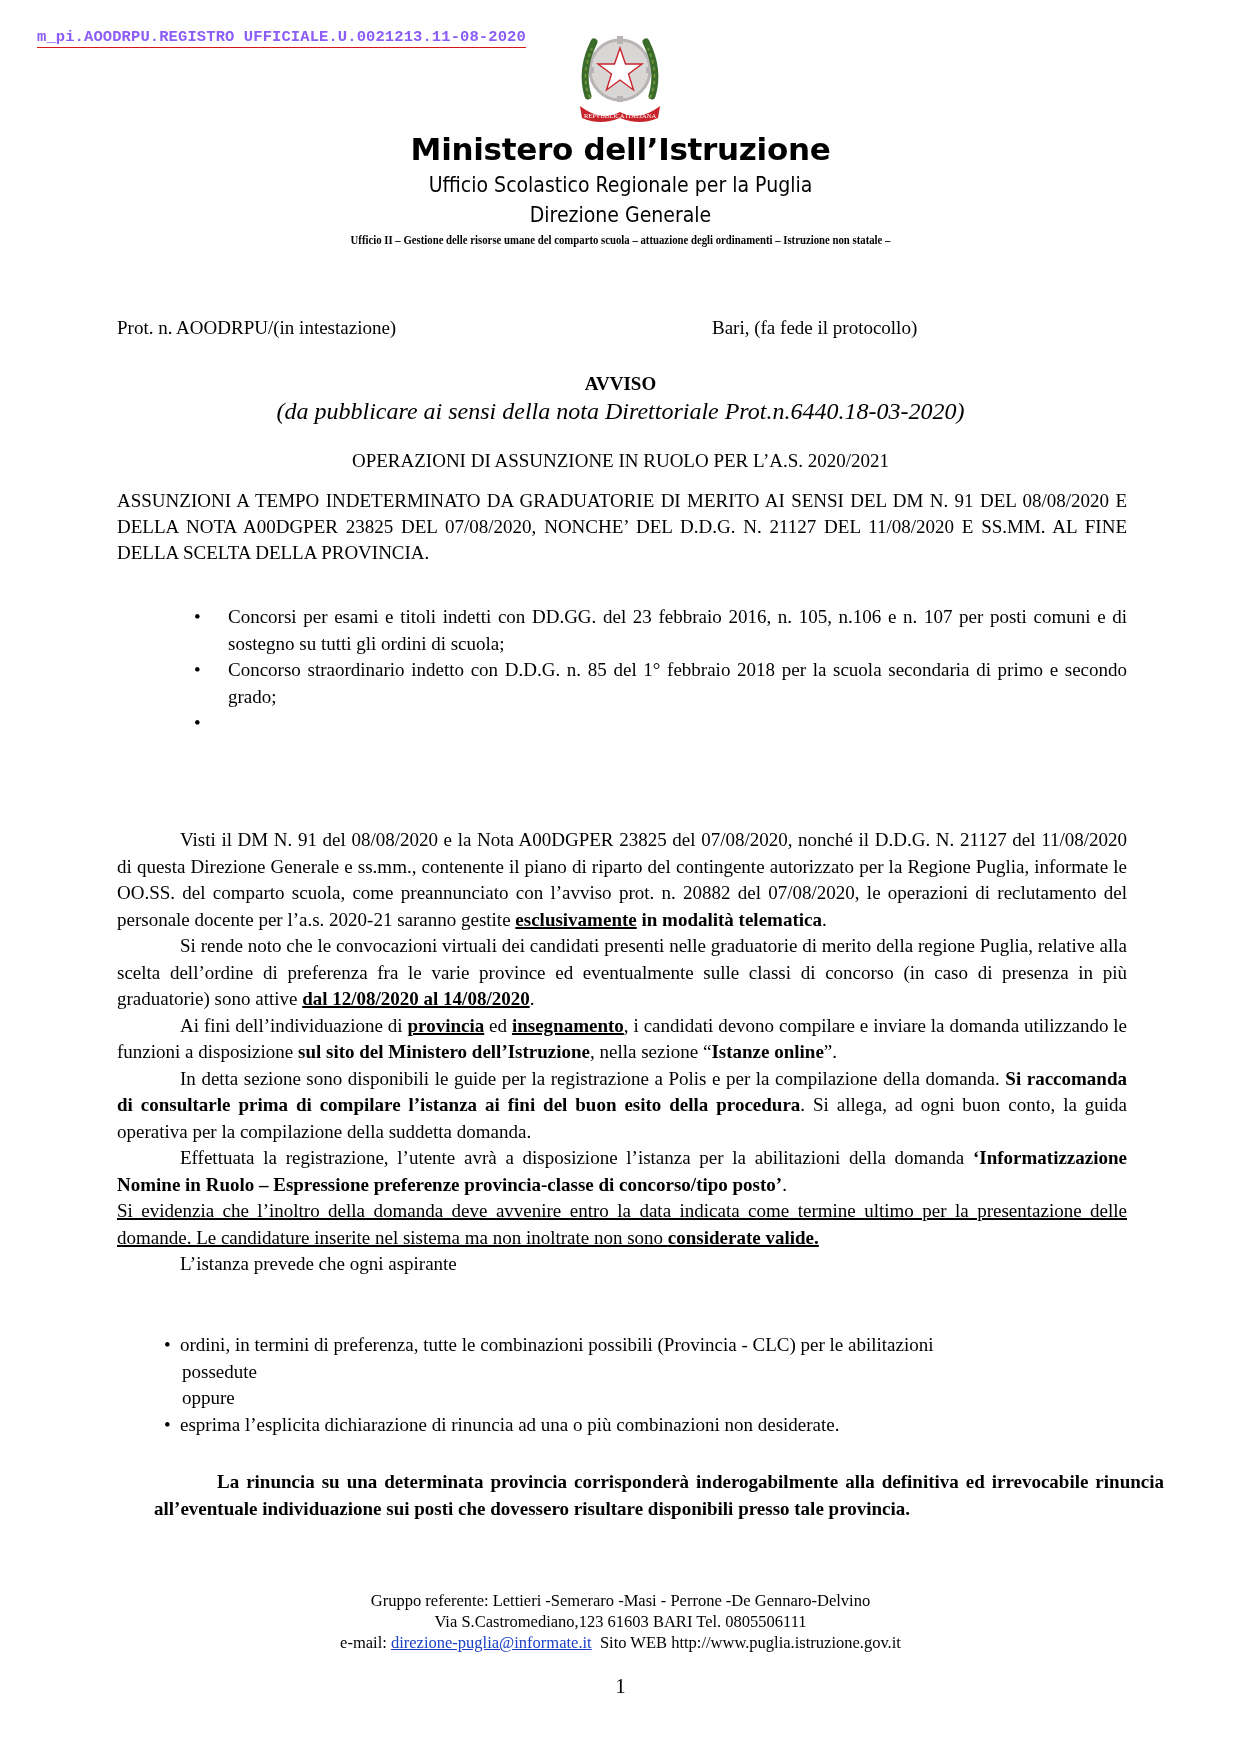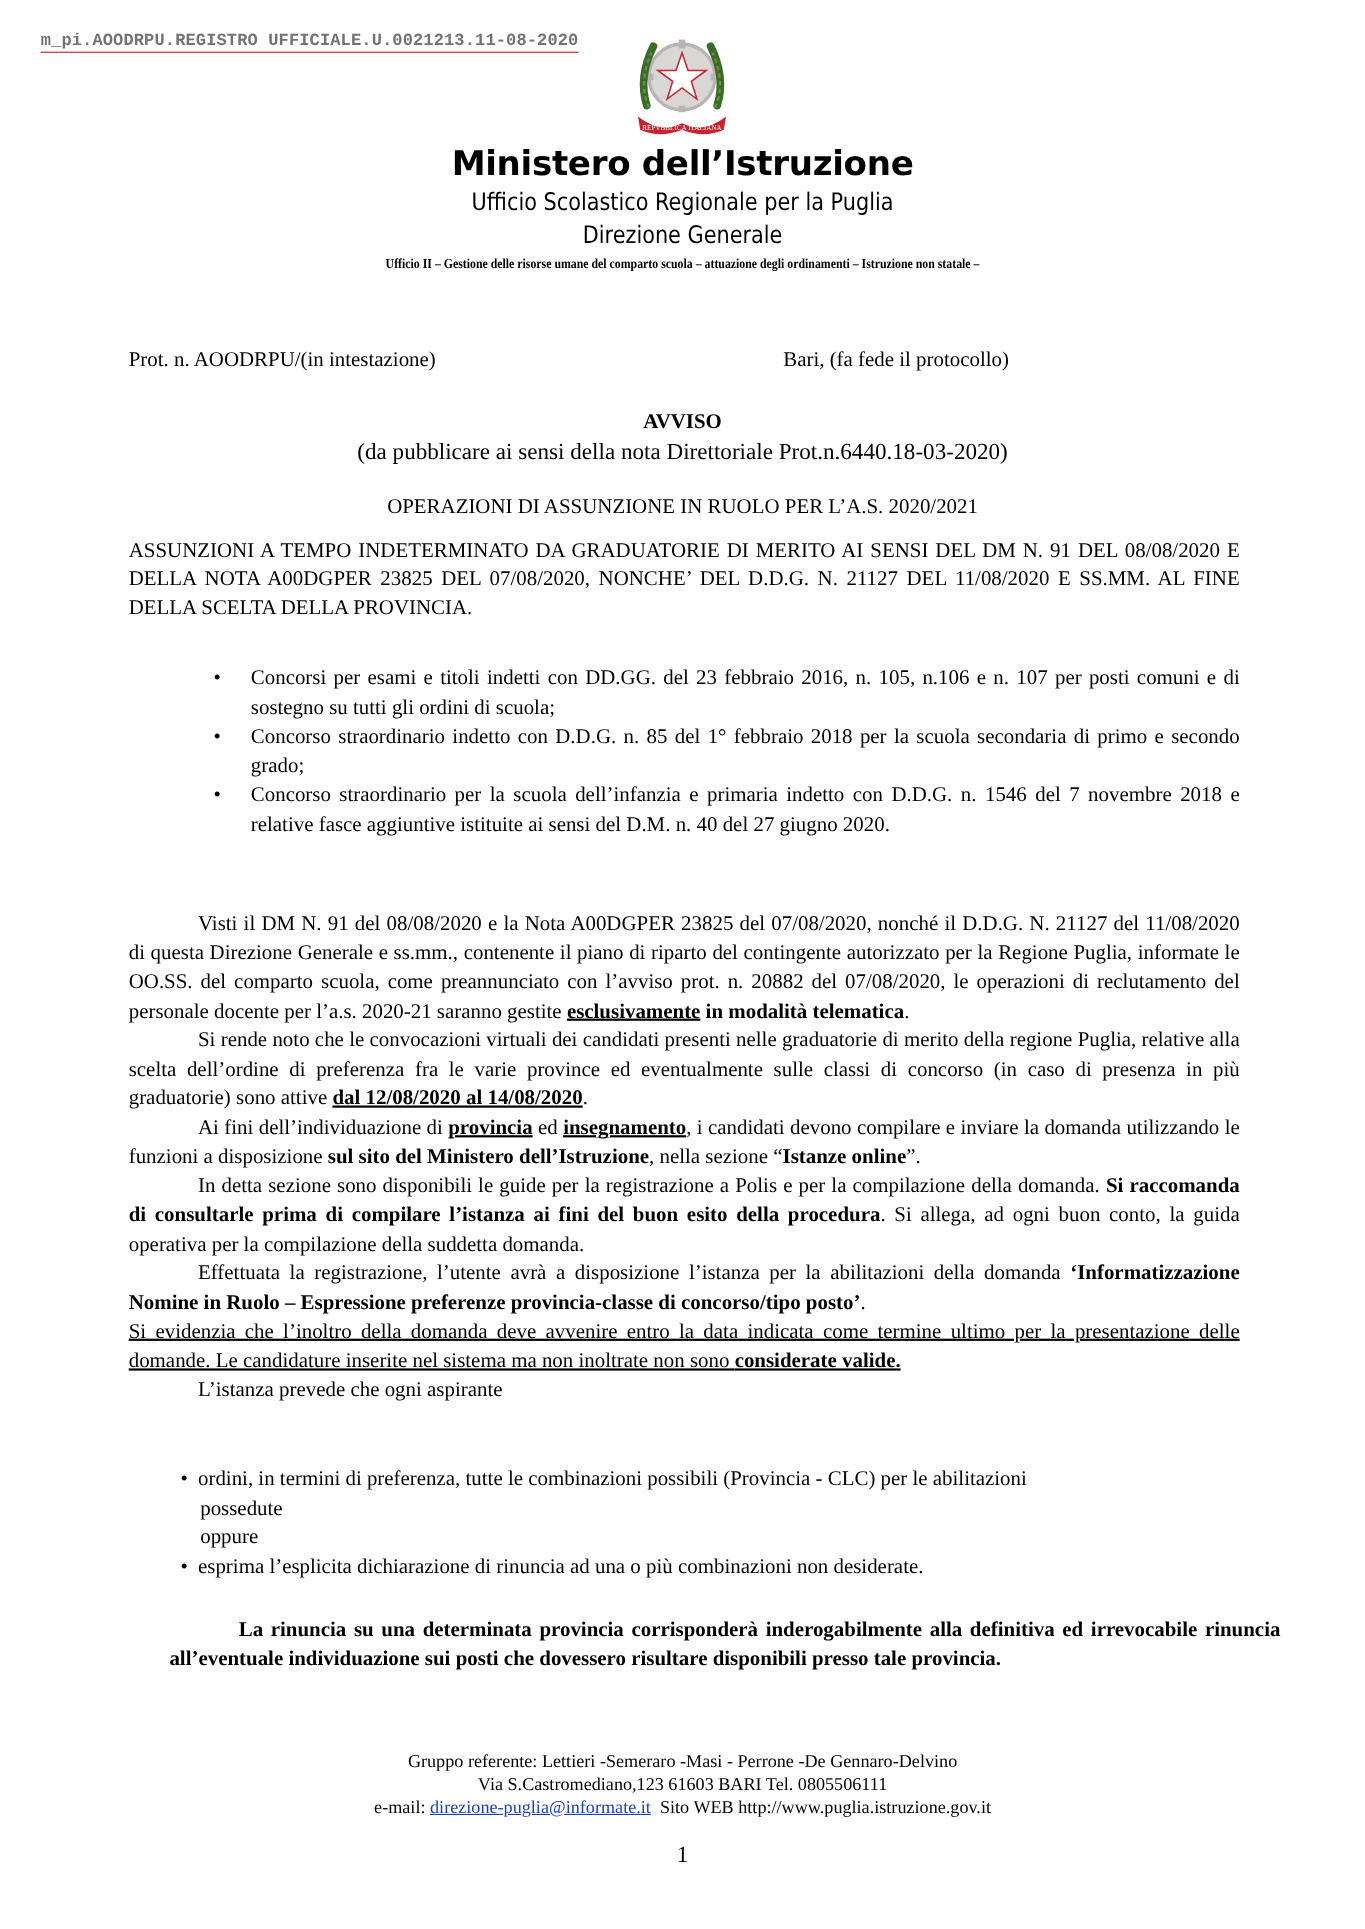--- a/index.html
+++ b/index.html
@@ -1,28 +1,28 @@
 <!DOCTYPE html>
 <html><head>
 <meta charset="utf-8">
 <style>
   html, body { margin: 0; padding: 0; background: #ffffff; }
   body { width: 1241px; height: 1754px; position: relative; overflow: hidden; font-family: "Liberation Serif", serif; color: #000; }
   .abs { position: absolute; }
-  .protocol-stamp { left: 37px; top: 28px; font-family: "Liberation Mono", "DejaVu Sans Mono", monospace; font-weight: bold; font-size: 15.5px; color: #737373; border-bottom: 1.5px solid #d4161c; padding-bottom: 1px; letter-spacing: 0.1px; text-align: center; }
+  .protocol-stamp { left: 37px; top: 28px; font-family: "Liberation Mono", "DejaVu Sans Mono", monospace; font-weight: bold; font-size: 15.5px; color: #8b5cf6; border-bottom: 1.5px solid #d4161c; padding-bottom: 1px; letter-spacing: 0.1px; text-align: center; }
   .emblem { left: 570px; top: 26px; width: 100px; height: 100px; }
   .header { left: 0; width: 1241px; text-align: center; }
   .ministry-title { top: 131px; font-family: "DejaVu Sans", sans-serif; font-weight: bold; font-size: 31px; letter-spacing: -0.3px; }
   .ufficio-line { top: 172px; font-family: "DejaVu Sans", sans-serif; font-size: 22px; transform: scaleX(0.86); transform-origin: center; }
   .direzione-line { top: 202px; font-family: "DejaVu Sans", sans-serif; font-size: 22px; transform: scaleX(0.86); transform-origin: center; }
   .office-line { top: 233px; font-weight: bold; font-size: 12.5px; transform: scaleX(0.86); transform-origin: center; }
   .prot { left: 117px; top: 317px; font-size: 19px; }
   .place-date { left: 712px; top: 317px; font-size: 19px; }
   .avviso { left: 0; width: 1241px; text-align: center; top: 373px; font-weight: bold; font-size: 19px; }
-  .avviso-sub { left: 0; width: 1241px; text-align: center; top: 398px; font-size: 21px; }
+  .avviso-sub { left: 0; width: 1241px; text-align: center; top: 398px; font-style: italic; font-size: 24px; }
   .ops-title { left: 0; width: 1241px; text-align: center; top: 450px; font-weight: normal; font-size: 19px; }
   .body-block { left: 117px; width: 1010px; font-size: 19px; line-height: 26.5px; text-align: justify; }
   .assunzioni { top: 488px; font-weight: normal; line-height: 26px; }
   .bullets1 { left: 228px; width: 899px; top: 604px; }
   .bullet-item { position: relative; }
   .bullet-item .dot { position: absolute; left: -34px; top: 0; }
   .para { text-indent: 63px; margin: 0; }
   .paras { top: 827px; }
   .u-bold { font-weight: bold; text-decoration: underline; text-decoration-thickness: 2px; }
   .bold { font-weight: bold; }
@@ -69,21 +69,21 @@
 
 <div class="abs avviso">AVVISO</div>
 <div class="abs avviso-sub">(da pubblicare ai sensi della nota Direttoriale Prot.n.6440.18-03-2020)</div>
 <div class="abs ops-title">OPERAZIONI DI ASSUNZIONE IN RUOLO PER L’A.S. 2020/2021</div>
 
 <div class="abs body-block assunzioni">ASSUNZIONI A TEMPO INDETERMINATO DA GRADUATORIE DI MERITO AI SENSI DEL DM N. 91 DEL 08/08/2020 E DELLA NOTA A00DGPER 23825 DEL 07/08/2020, NONCHE’ DEL D.D.G. N. 21127 DEL 11/08/2020 E SS.MM. AL FINE DELLA SCELTA DELLA PROVINCIA.</div>
 
 <div class="abs body-block bullets1">
   <div class="bullet-item"><span class="dot">•</span><span>Concorsi per esami e titoli indetti con DD.GG. del 23 febbraio 2016, n. 105, n.106 e n. 107 per posti comuni e di sostegno su tutti gli ordini di scuola;</span></div>
   <div class="bullet-item"><span class="dot">•</span><span>Concorso straordinario indetto con D.D.G. n. 85 del 1° febbraio 2018 per la scuola secondaria di primo e secondo grado;</span></div>
-  <div class="bullet-item"><span class="dot">•</span><span>Concorso straordinario per la scuola dell’infanzia e primaria indetto con D.D.G. n. 1546 del 7 novembre 2018 e relative fasce aggiuntive istituite ai sensi del D.M. n. 40 del 27 giugno 2020.</span></div>
+  <div class="bullet-item"><span class="dot">•</span></div>
 </div>
 
 <div class="abs body-block paras">
   <p class="para"><span>Visti il DM N. 91 del 08/08/2020 e la Nota A00DGPER 23825 del 07/08/2020, nonché il D.D.G. N. 21127 del 11/08/2020 di questa Direzione Generale e ss.mm., contenente il piano di riparto del contingente autorizzato per la Regione Puglia, informate le OO.SS. del comparto scuola, come preannunciato con l’avviso prot. n. 20882 del 07/08/2020, le operazioni di reclutamento del personale docente per l’a.s. 2020-21 saranno gestite </span><span class="u-bold">esclusivamente</span><span class="bold"> in modalità telematica</span><span>.</span></p>
   <p class="para"><span>Si rende noto che le convocazioni virtuali dei candidati presenti nelle graduatorie di merito della regione Puglia, relative alla scelta dell’ordine di preferenza fra le varie province ed eventualmente sulle classi di concorso (in caso di presenza in più graduatorie) sono attive </span><span class="u-bold">dal 12/08/2020 al 14/08/2020</span><span>.</span></p>
   <p class="para"><span> Ai fini dell’individuazione di </span><span class="u-bold">provincia</span><span> ed </span><span class="u-bold">insegnamento</span><span>, i candidati devono compilare e inviare la domanda utilizzando le funzioni a disposizione </span><span class="bold">sul sito del Ministero dell’Istruzione</span><span>, nella sezione “</span><span class="bold">Istanze online</span><span>”.</span></p>
   <p class="para"><span>In detta sezione sono disponibili le guide per la registrazione a Polis e per la compilazione della domanda. </span><span class="bold">Si raccomanda di consultarle prima di compilare l’istanza ai fini del buon esito della procedura</span><span>. Si allega, ad ogni buon conto, la guida operativa per la compilazione della suddetta domanda.</span></p>
   <p class="para"><span>Effettuata la registrazione,  l’utente avrà a disposizione l’istanza per la abilitazioni della domanda </span><span class="bold">‘Informatizzazione Nomine in Ruolo – Espressione preferenze provincia-classe di concorso/tipo posto’</span><span>.</span></p>
   <p class="para" style="text-indent:0"><span class="u-line">Si evidenzia che l’inoltro della domanda deve avvenire entro la data indicata come termine ultimo per la presentazione delle domande. Le candidature inserite nel sistema ma non inoltrate non sono </span><span class="u-bold">considerate valide.</span></p>
   <p class="para"><span>L’istanza prevede che ogni aspirante</span></p>

